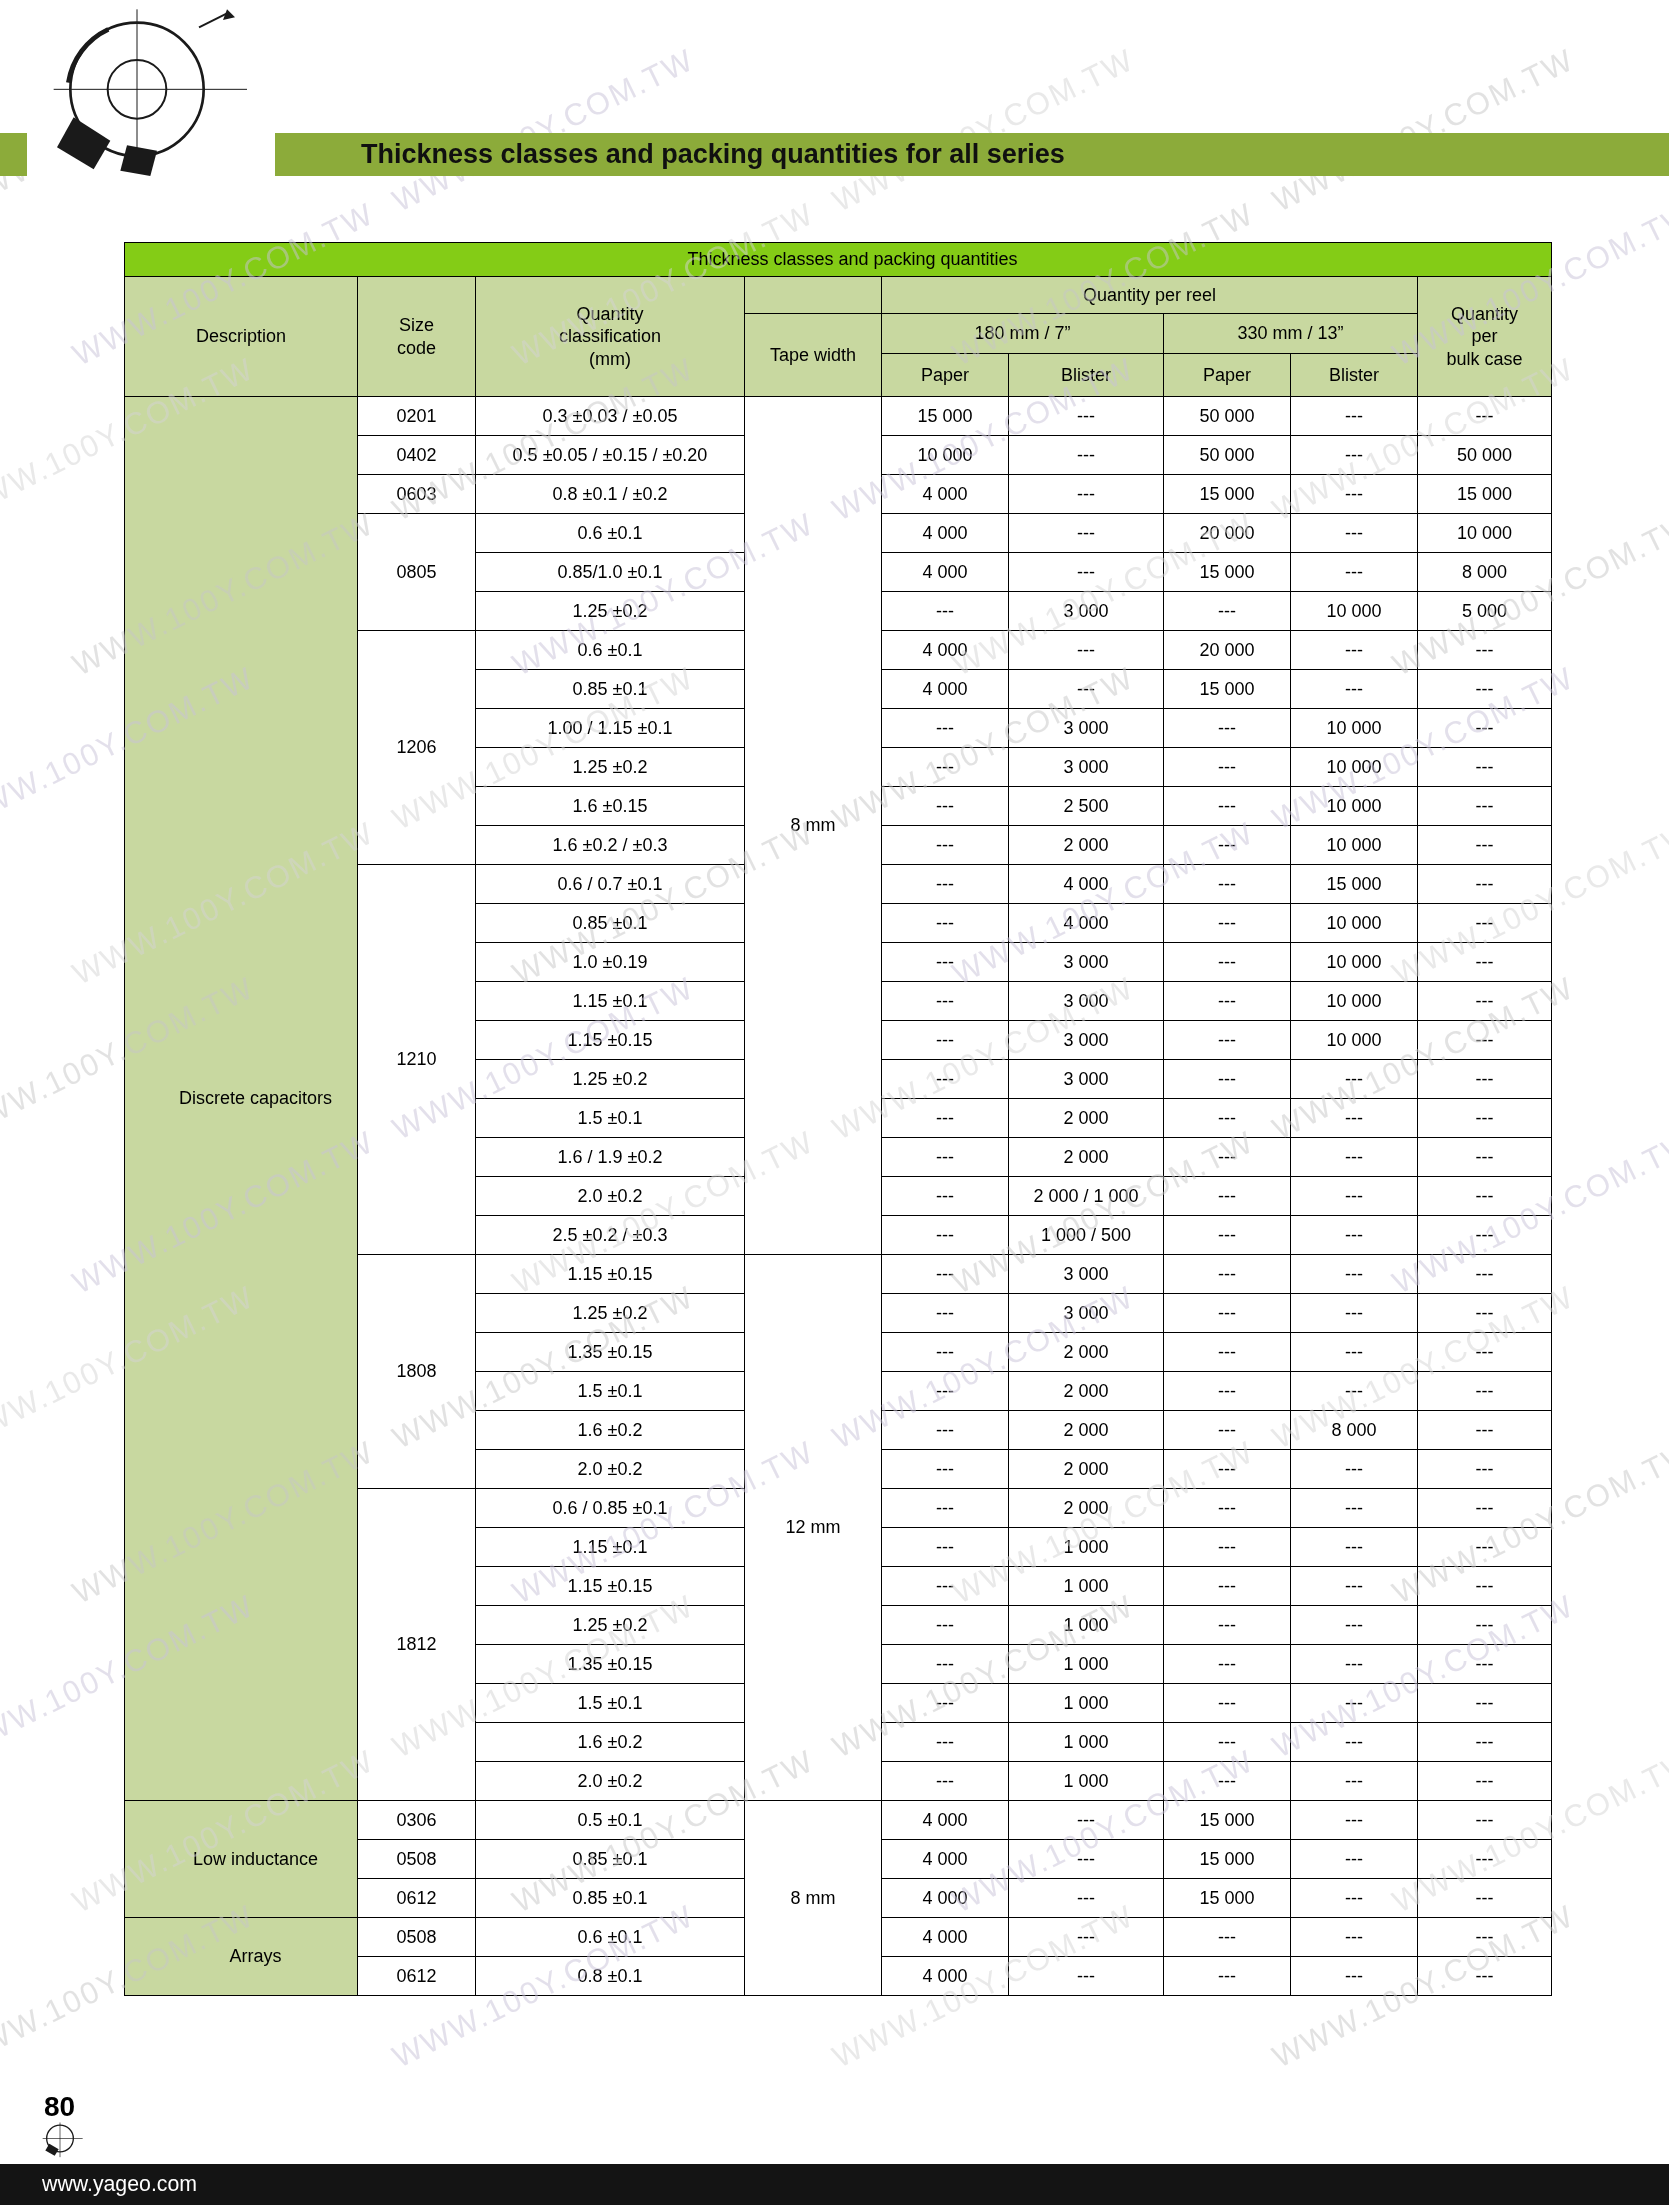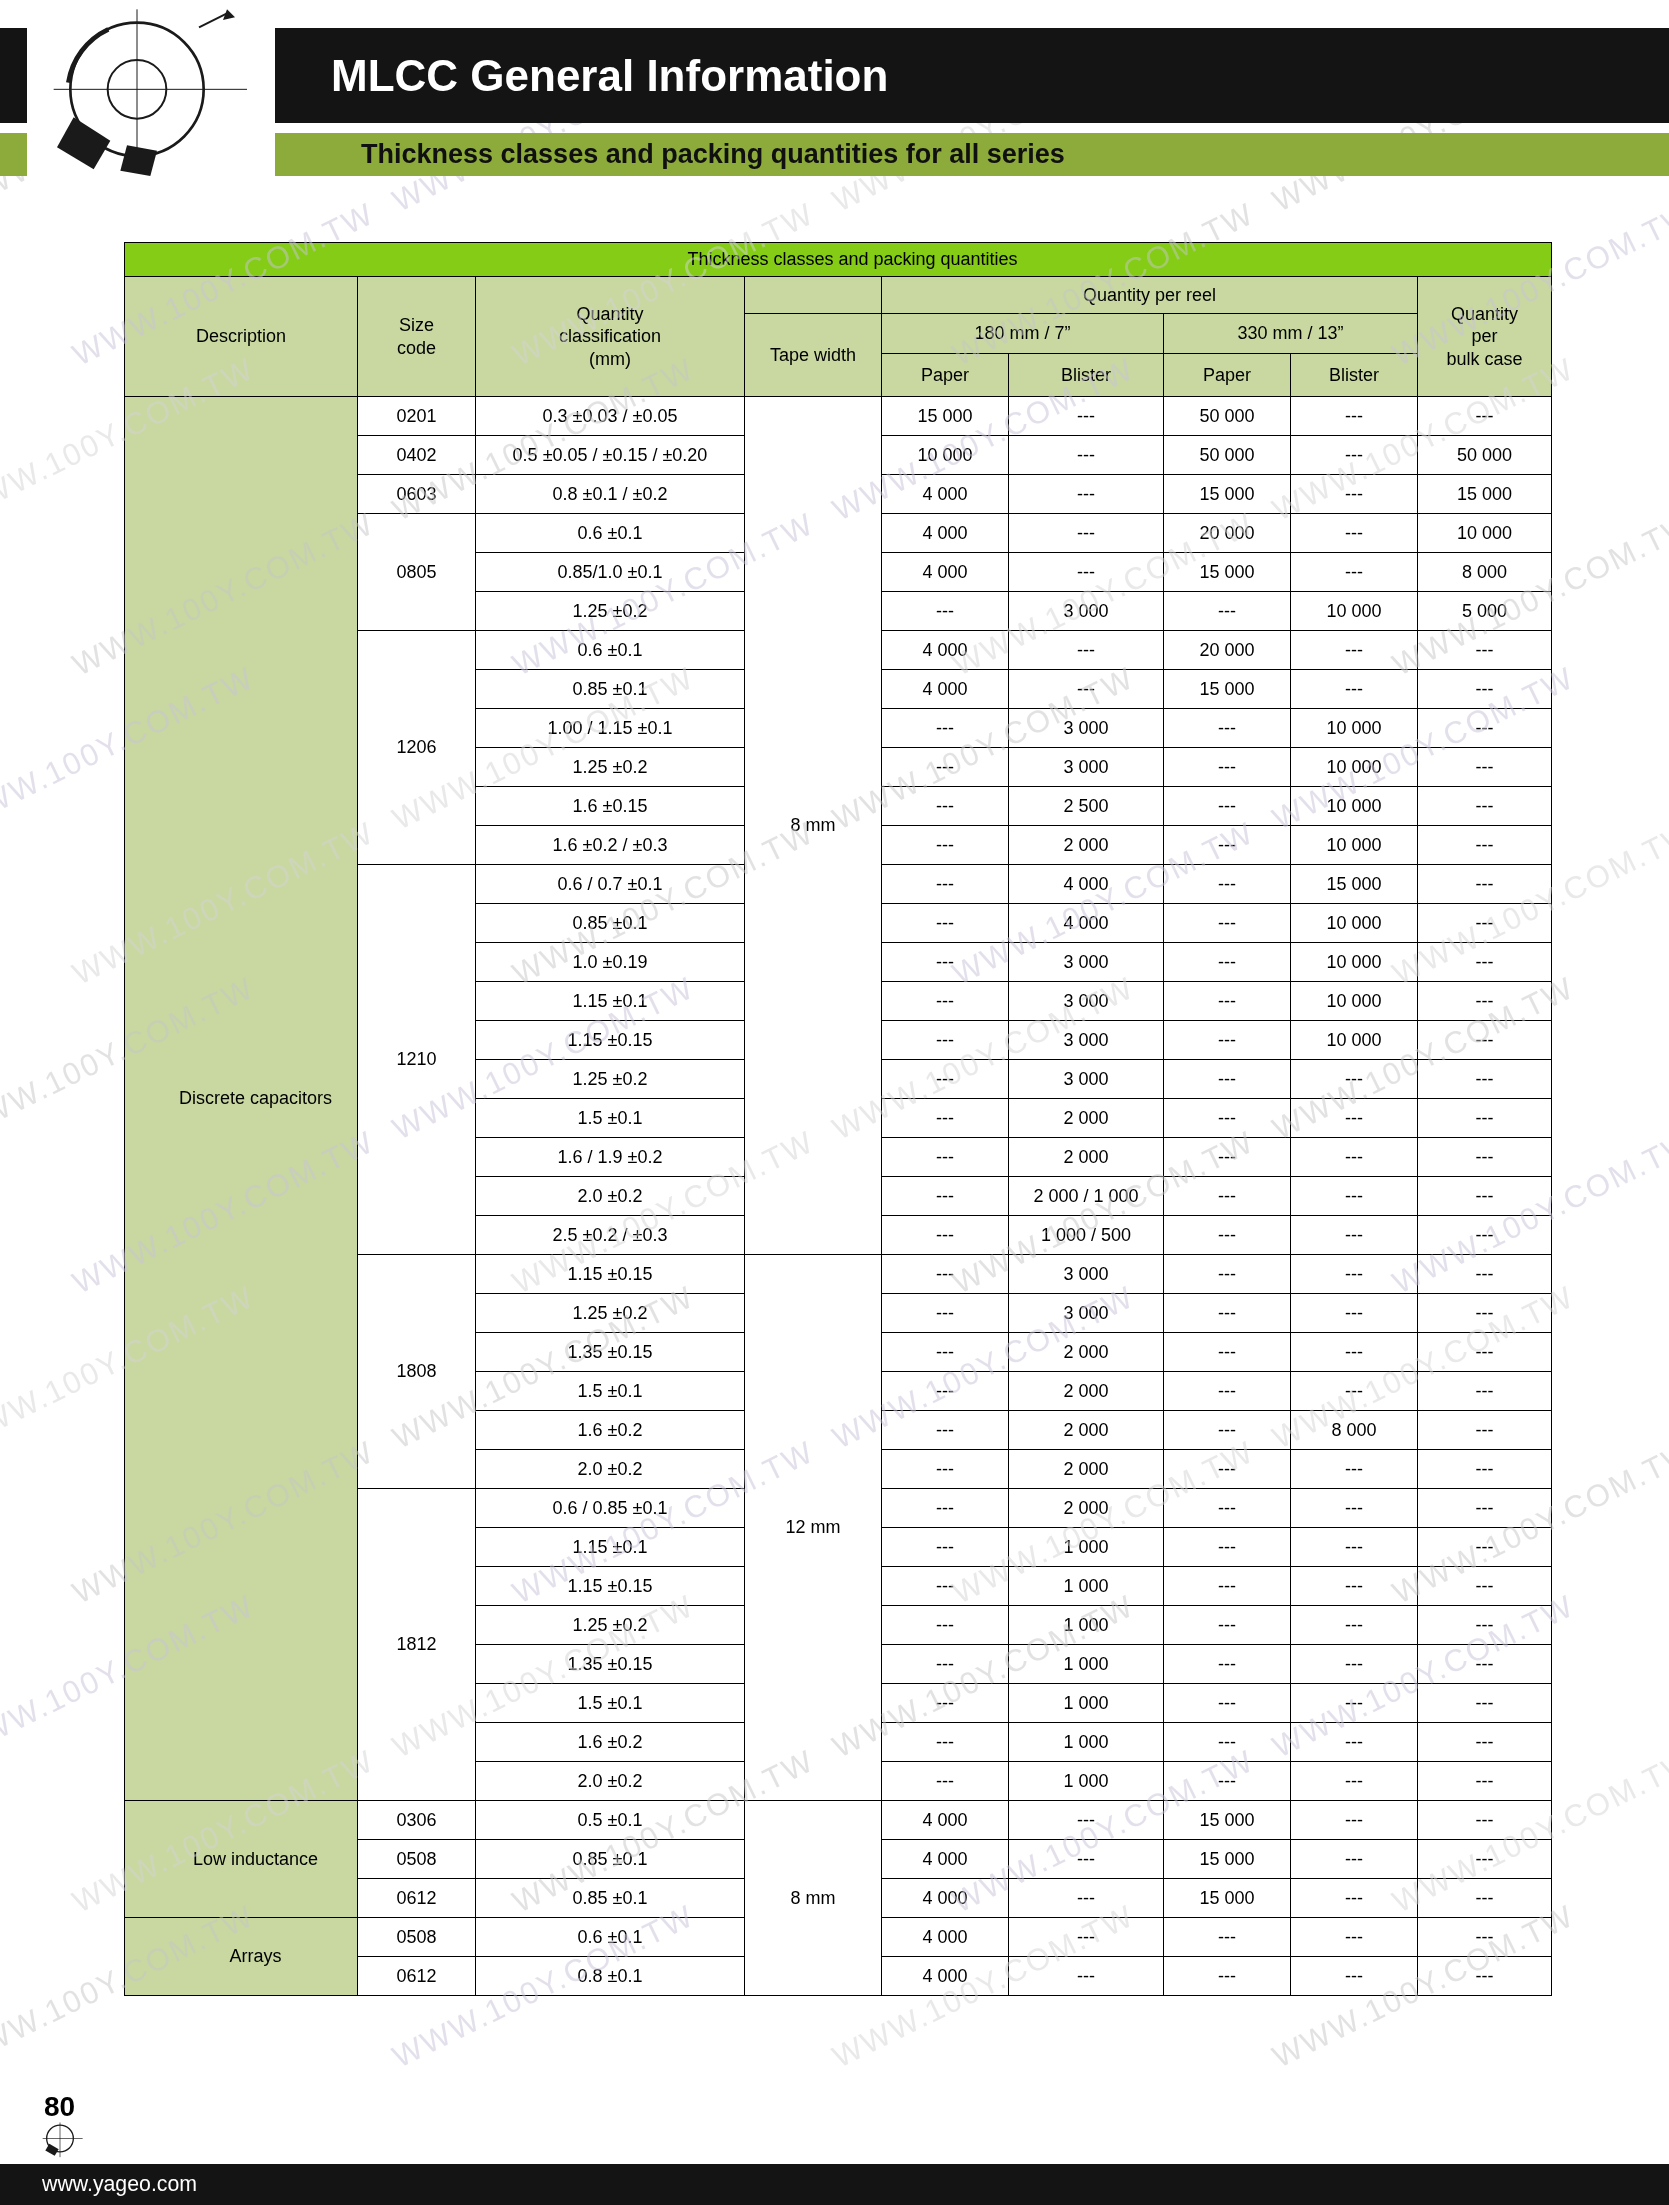--- a/index.html
+++ b/index.html
@@ -94,23 +94,20 @@
       <span class="wm" style="left: 67px; top: 1888px; color: rgb(212, 212, 212);">WWW.100Y.COM.TW</span>
       <span class="wm" style="left: 507px; top: 1888px; color: rgb(199, 199, 199);">WWW.100Y.COM.TW</span>
       <span class="wm" style="left: 947px; top: 1888px; color: rgb(201, 195, 216);">WWW.100Y.COM.TW</span>
       <span class="wm" style="left: 1387px; top: 1888px; color: rgb(212, 212, 212);">WWW.100Y.COM.TW</span>
       <span class="wm" style="left: -53px; top: 2043px; color: rgb(199, 199, 199);">WWW.100Y.COM.TW</span>
       <span class="wm" style="left: 387px; top: 2043px; color: rgb(201, 195, 216);">WWW.100Y.COM.TW</span>
       <span class="wm" style="left: 827px; top: 2043px; color: rgb(212, 212, 212);">WWW.100Y.COM.TW</span>
       <span class="wm" style="left: 1267px; top: 2043px; color: rgb(199, 199, 199);">WWW.100Y.COM.TW</span>
     </div>
 
-  <div class="top-black-bar">
-    <h1 class="doc-title">MLCC General Information</h1>
-  </div>
 
   <div class="green-strip">
     <h2 class="doc-subtitle">Thickness classes and packing quantities for all series</h2>
   </div>
 
   <div class="logo-box">
     <svg width="248" height="188" viewBox="0 0 372 282">
       <g stroke="#1a1a1a" fill="none">
         <circle cx="165" cy="128" r="100" stroke-width="4"></circle>
         <circle cx="165" cy="128" r="44" stroke-width="3"></circle>

